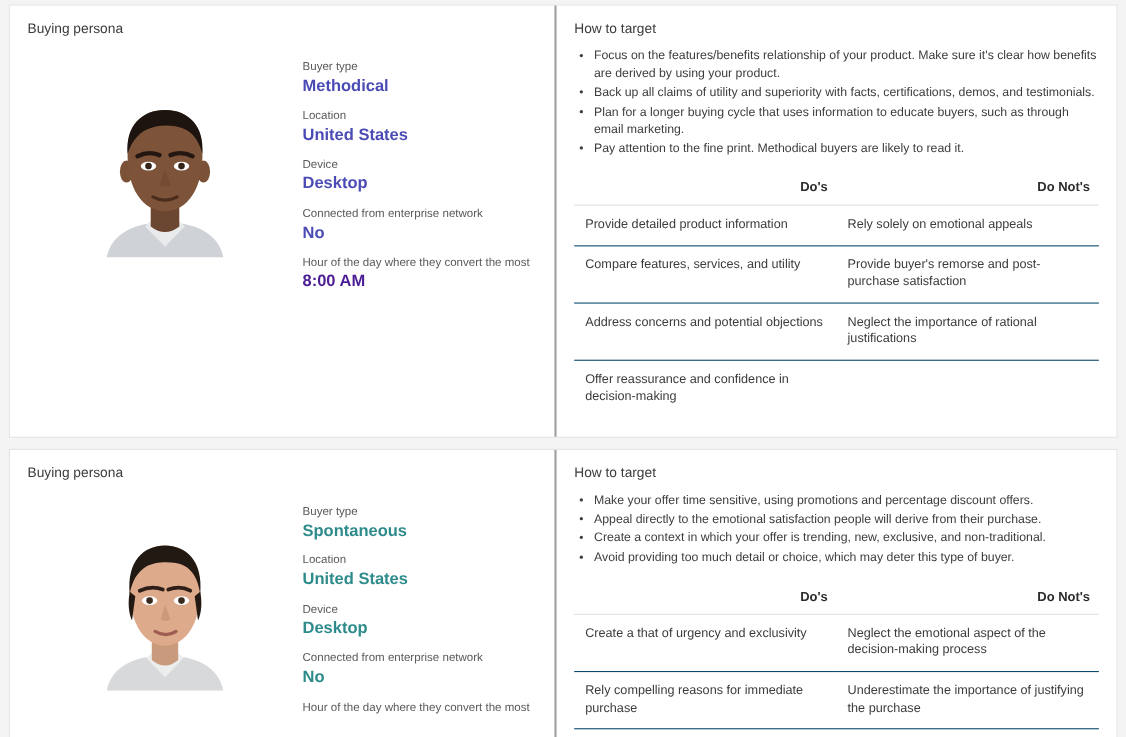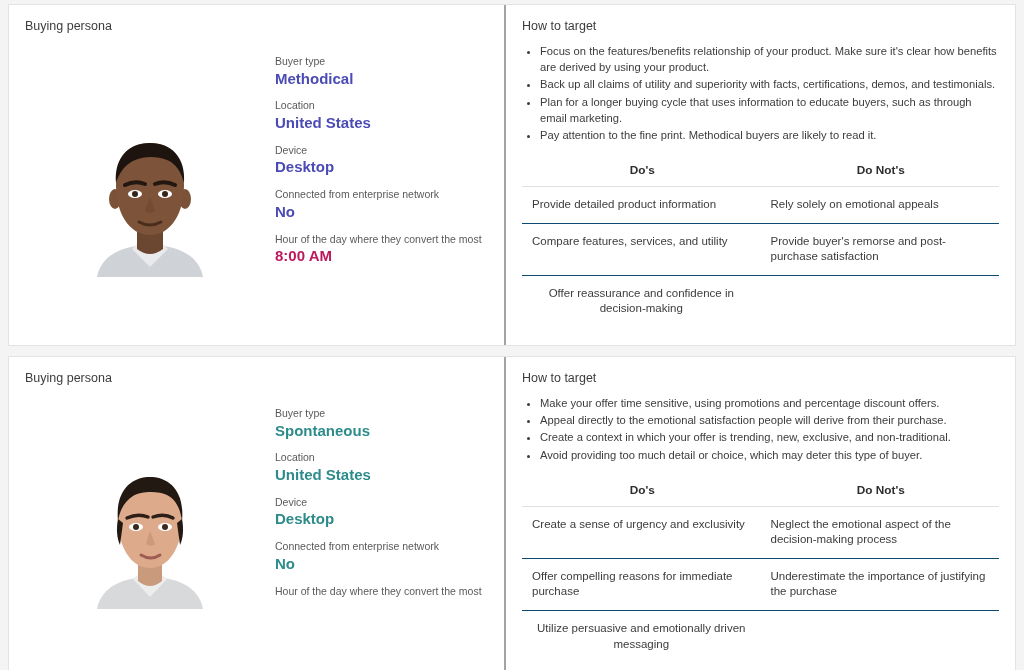--- a/index.html
+++ b/index.html
@@ -35,21 +35,21 @@
     flex: 1;
     padding: 14px 16px 18px 16px;
   }
   .panel-title {
     font-size: 12.5px;
     color: #3c3c3c;
     margin-bottom: 10px;
   }
   .persona-body {
     display: flex;
-    align-items: flex-end;
+    align-items: center;
     padding-top: 8px;
   }
   .avatar-wrap {
     width: 250px;
     display: flex;
     justify-content: center;
     align-items: flex-start;
   }
   .avatar {
     width: 126px;
@@ -81,36 +81,36 @@
     color: #3c3c3c;
     line-height: 1.45;
     margin-bottom: 1px;
   }
   table.dos {
     width: 100%;
     border-collapse: collapse;
     table-layout: fixed;
   }
   table.dos th {
-    text-align: center;
+    text-align: right;
     font-size: 11.8px;
     font-weight: bold;
     color: #2d2d2d;
     padding: 4px 8px 9px 10px;
     border-bottom: 1px solid #e0e0e0;
   }
   table.dos td {
     font-size: 11.5px;
     color: #3c3c3c;
     line-height: 1.35;
     padding: 10px 10px 10px 10px;
     border-bottom: 1px solid #0c4a6e;
     vertical-align: top;
   }
-  table.dos tr:last-child td { border-bottom: none; text-align: center; }
+  table.dos tr:last-child td { border-bottom: none; }
   table.dos td.empty { border-bottom: none; }
   .col-a { width: 50%; }
   .col-b { width: 50%; margin-top: 24px; }
 
   
   .face-svg { display: block; }
 </style>
 </head>
 <body>
 
@@ -162,21 +162,21 @@
           <div class="attr">
             <div class="attr-label">Device</div>
             <div class="attr-value" style="color:#4b4bb5">Desktop</div>
           </div>
           <div class="attr">
             <div class="attr-label">Connected from enterprise network</div>
             <div class="attr-value" style="color:#4b4bb5">No</div>
           </div>
           <div class="attr">
             <div class="attr-label">Hour of the day where they convert the most</div>
-            <div class="attr-value" style="color:#be185d">8:00 AM</div>
+            <div class="attr-value" style="color:#4c1d95">8:00 AM</div>
           </div>
         </div>
       </div>
     </div>
     <div class="panel-right">
       <div class="panel-title">How to target</div>
       <ul class="bullets">
         <li>Focus on the features/benefits relationship of your product. Make sure it's clear how benefits are derived by using your product.</li>
         <li>Back up all claims of utility and superiority with facts, certifications, demos, and testimonials.</li>
         <li>Plan for a longer buying cycle that uses information to educate buyers, such as through email marketing.</li>
@@ -192,20 +192,24 @@
         <tbody>
           <tr>
             <td>Provide detailed product information</td>
             <td>Rely solely on emotional appeals</td>
           </tr>
           <tr>
             <td>Compare features, services, and utility</td>
             <td>Provide buyer's remorse and post-purchase satisfaction</td>
           </tr>
           <tr>
+            <td>Address concerns and potential objections</td>
+            <td>Neglect the importance of rational justifications</td>
+          </tr>
+          <tr>
             <td>Offer reassurance and confidence in decision-making</td>
             <td class="empty"></td>
           </tr>
         </tbody>
       </table>
     </div>
   </div>
 
   <div class="persona-card">
     <div class="panel-left">
@@ -273,25 +277,25 @@
       </ul>
       <table class="dos">
         <thead>
           <tr>
             <th class="col-a">Do's</th>
             <th class="col-b">Do Not's</th>
           </tr>
         </thead>
         <tbody>
           <tr>
-            <td>Create a sense of urgency and exclusivity</td>
+            <td>Create a that of urgency and exclusivity</td>
             <td>Neglect the emotional aspect of the decision-making process</td>
           </tr>
           <tr>
-            <td>Offer compelling reasons for immediate purchase</td>
+            <td>Rely compelling reasons for immediate purchase</td>
             <td>Underestimate the importance of justifying the purchase</td>
           </tr>
           <tr>
             <td>Utilize persuasive and emotionally driven messaging</td>
             <td class="empty"></td>
           </tr>
         </tbody>
       </table>
     </div>
   </div>

